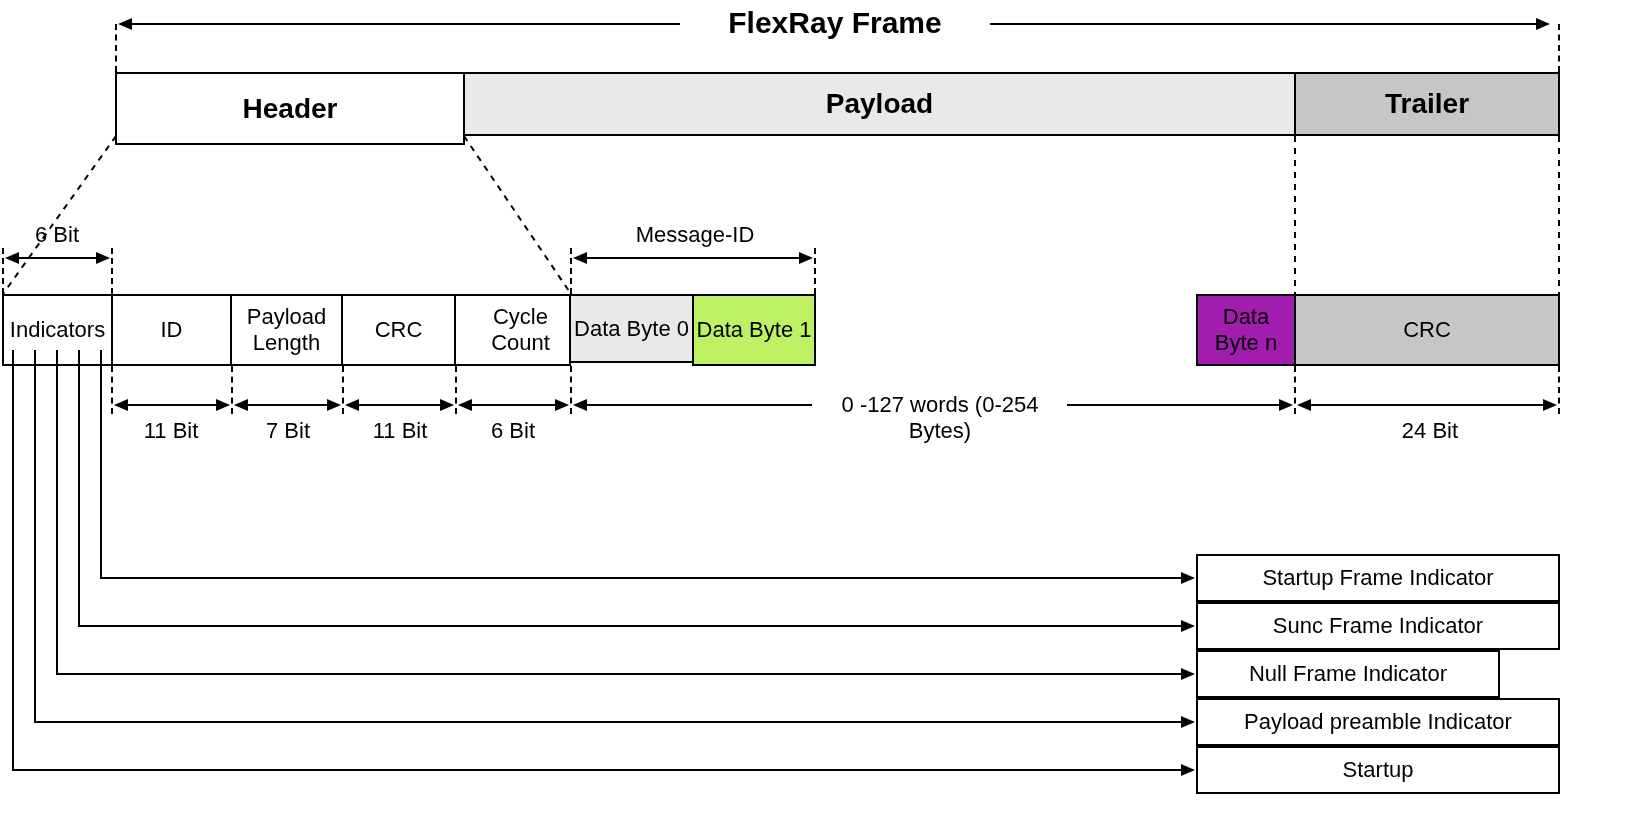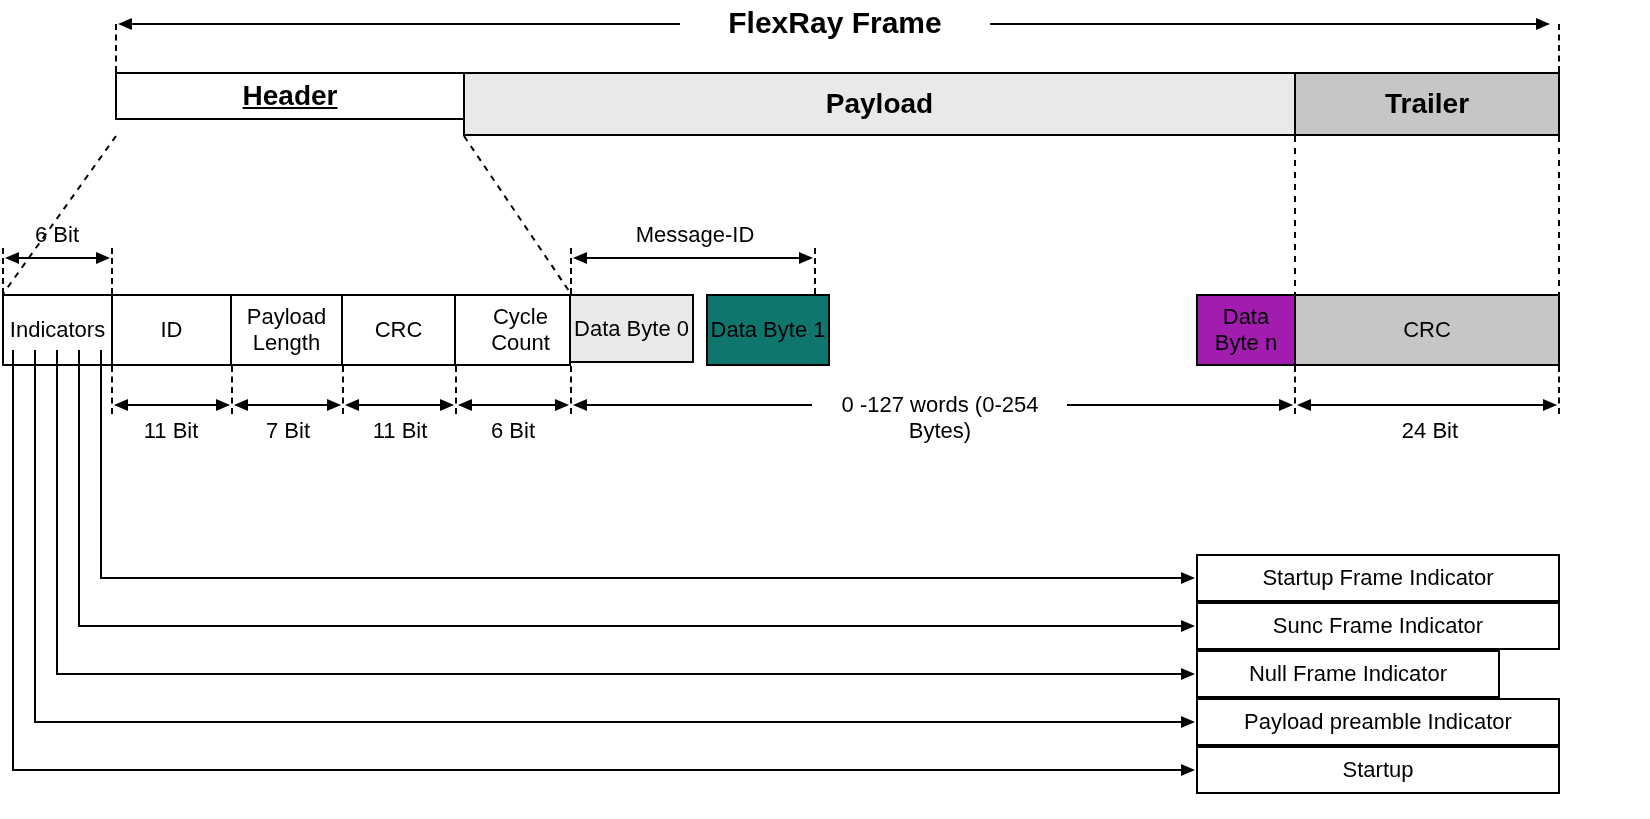--- a/index.html
+++ b/index.html
@@ -71,21 +71,21 @@
 
   <div class="dash-v" style="left:115px; top:24px; height:48px;"></div>
   <div class="dash-v" style="left:1558px; top:24px; height:48px;"></div>
 
   <div class="tri tri-left" style="left:118px; top:18px;"></div>
   <div class="hline" style="left:132px; top:23px; width:548px;"></div>
   <div class="lbl" style="left:705px; top:6px; width:260px; font-size:30px; font-weight:bold;">FlexRay Frame</div>
   <div class="hline" style="left:990px; top:23px; width:546px;"></div>
   <div class="tri tri-right" style="left:1536px; top:18px;"></div>
 
-  <div class="box" style="left:115px; top:72px; width:350px; height:48px;text-decoration:underline;">
+  <div class="box" style="left:115px; top:72px; width:350px; height:73px;">
     <span style="font-size:28px; font-weight:bold;">Header</span>
   </div>
   <div class="box" style="left:463px; top:72px; width:833px; height:64px; background:#e9e9e9;">
     <span style="font-size:28px; font-weight:bold;">Payload</span>
   </div>
   <div class="box" style="left:1294px; top:72px; width:266px; height:64px; background:#c6c6c6;">
     <span style="font-size:28px; font-weight:bold;">Trailer</span>
   </div>
 
   <svg class="dash" width="1650" height="819">
@@ -127,21 +127,21 @@
   </div>
   <div class="box" style="left:341px; top:294px; width:115px; height:72px;">
     <span>CRC</span>
   </div>
   <div class="box" style="left:454px; top:294px; width:117px; height:72px;padding-left:16px;">
     <span>Cycle Count</span>
   </div>
   <div class="box" style="left:569px; top:294px; width:125px; height:69px; background:#e9e9e9;">
     <span>Data Byte 0</span>
   </div>
-  <div class="box" style="left:692px; top:294px; width:124px; height:72px; background:#0f766e;margin-left:14px;">
+  <div class="box" style="left:692px; top:294px; width:124px; height:72px; background:#bef264;">
     <span>Data Byte 1</span>
   </div>
   <div class="box" style="left:1196px; top:294px; width:100px; height:72px; background:#a21caf;">
     <span>Data Byte n</span>
   </div>
   <div class="box" style="left:1294px; top:294px; width:266px; height:72px; background:#c6c6c6;">
     <span>CRC</span>
   </div>
 
   <div class="dash-v" style="left:111px; top:366px; height:48px;"></div>

